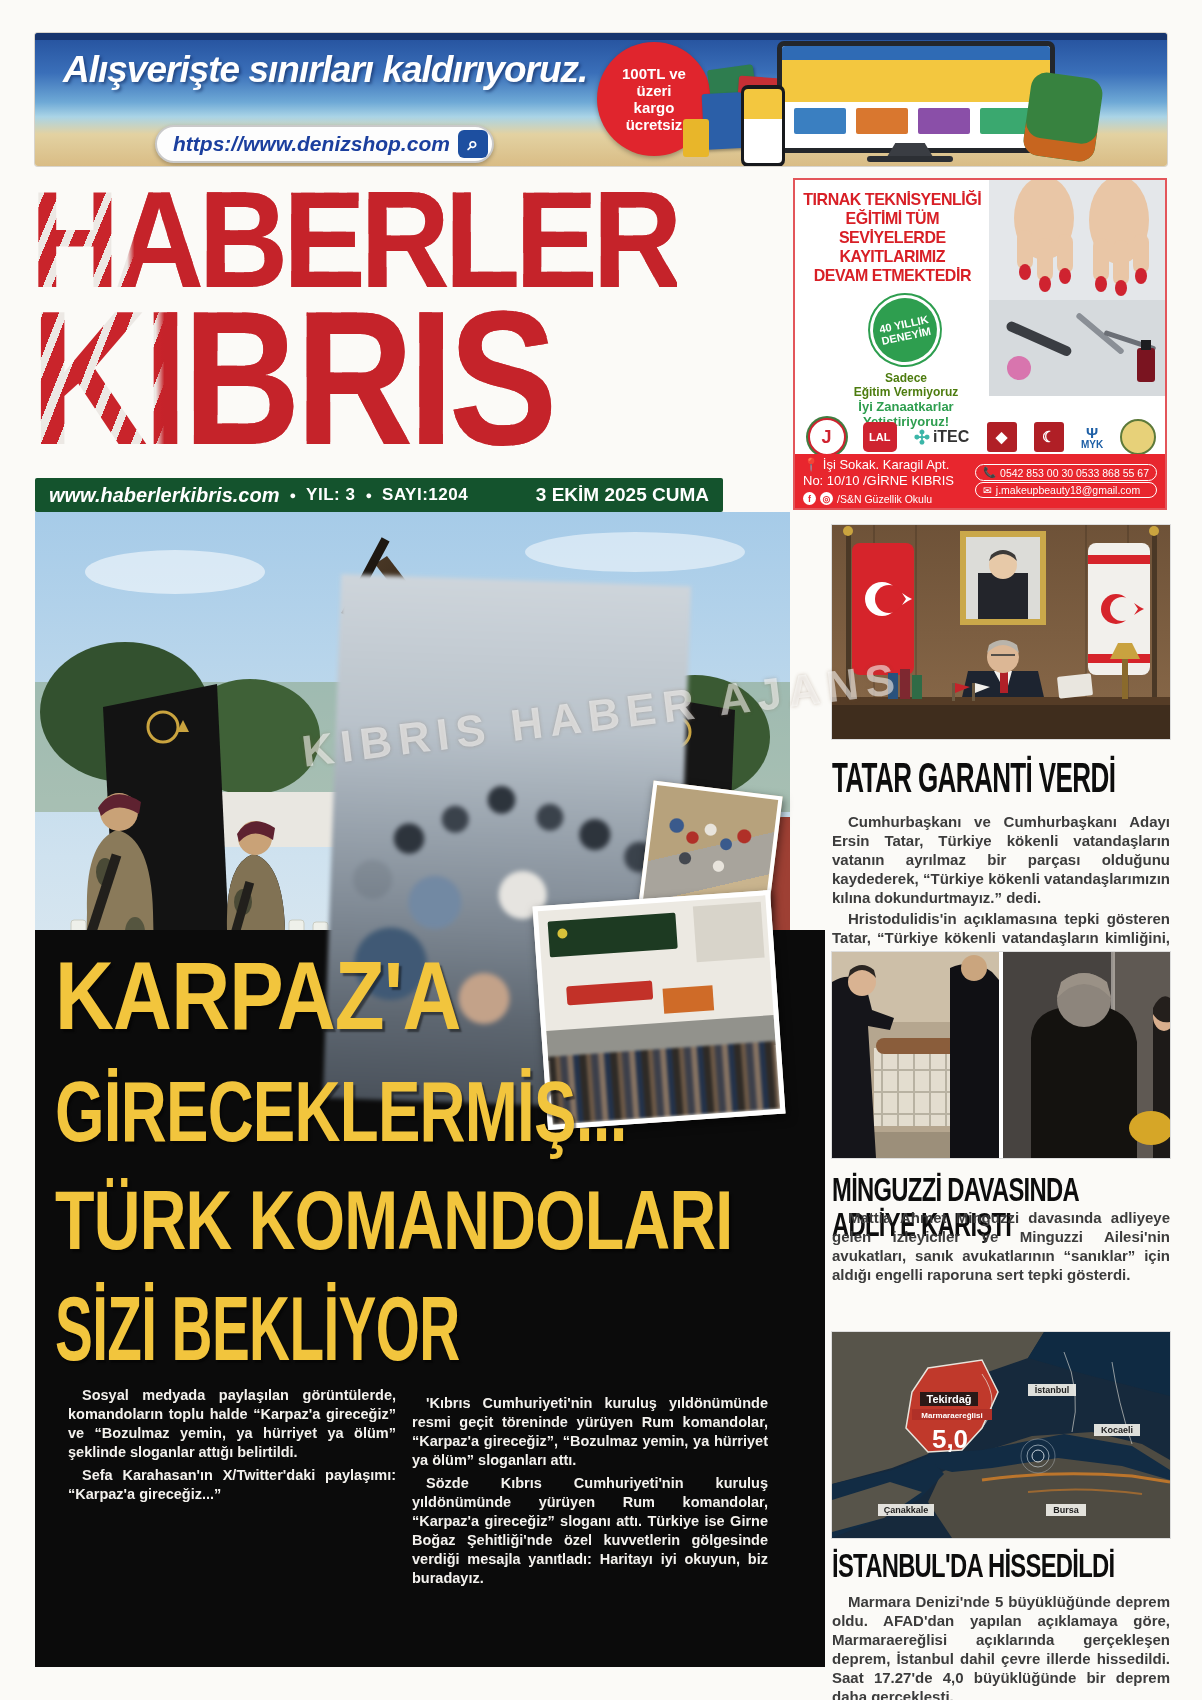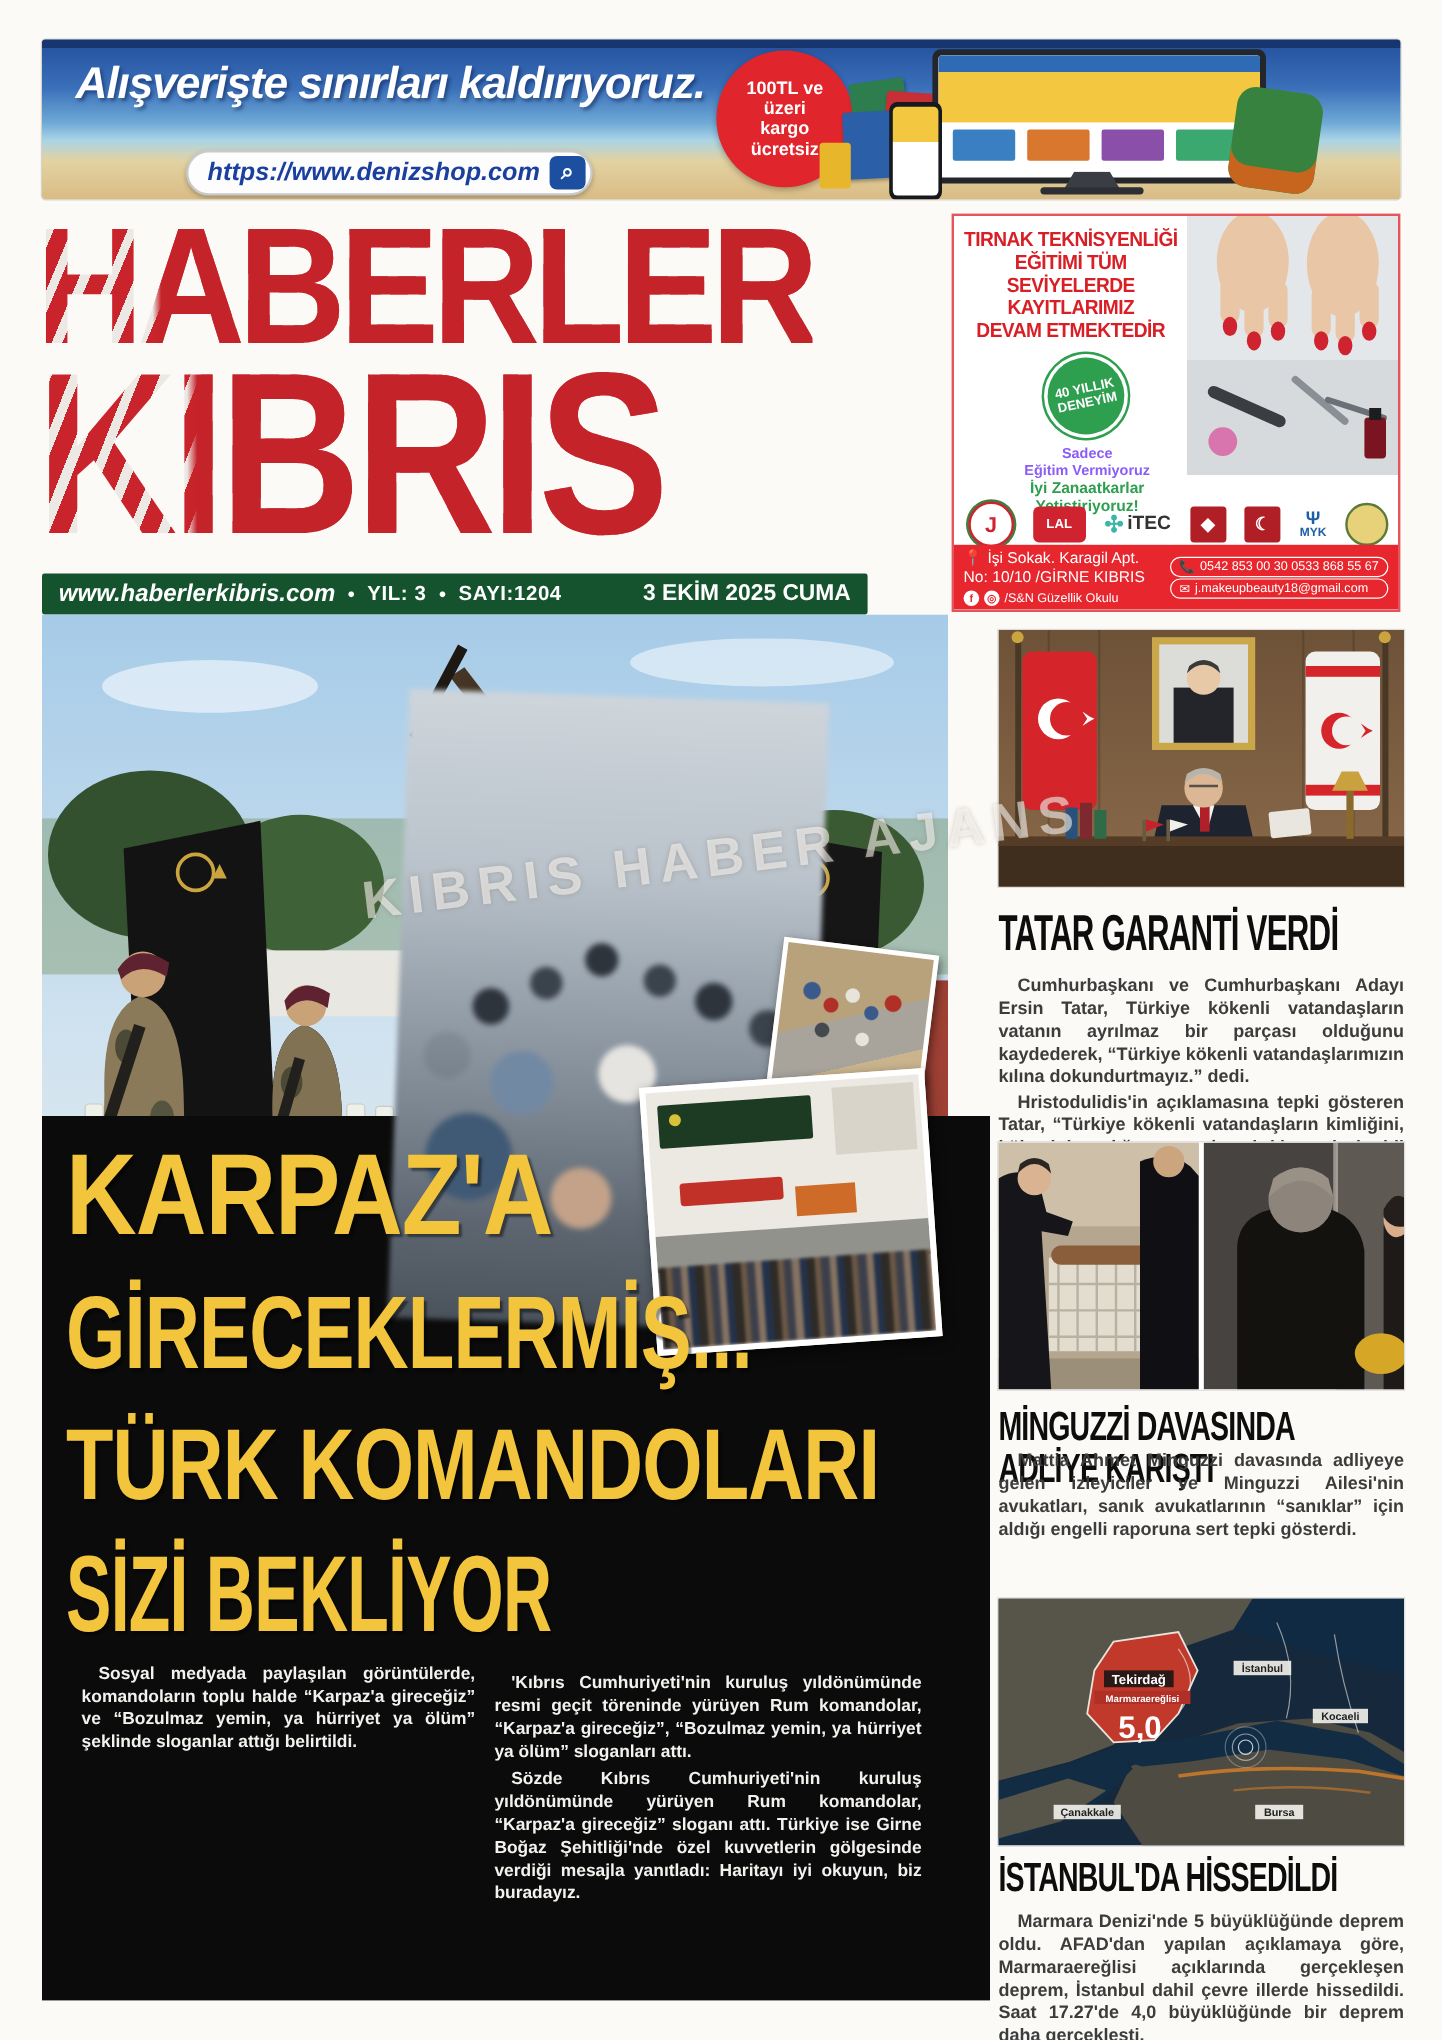--- a/index.html
+++ b/index.html
@@ -58,28 +58,28 @@
   
   .nail-ad{position:absolute;left:793px;top:178px;width:374px;height:332px;background:#fff;
     border:2px solid #e3555a;box-sizing:border-box;overflow:hidden;}
   .nail-head{position:absolute;left:8px;top:10px;width:190px;text-align:center;color:#d81f26;
     font-weight:bold;font-size:17px;line-height:1.12;letter-spacing:-.5px;transform:scaleX(.94);transform-origin:left top;}
   .nail-photo{position:absolute;right:0;top:0;width:176px;height:216px;}
   .nail-badge{position:absolute;left:78px;top:118px;width:64px;height:64px;border-radius:50%;background:#2e9e4f;
     color:#fff;font-weight:bold;font-size:11px;display:flex;flex-direction:column;align-items:center;justify-content:center;
     transform:rotate(-12deg);box-shadow:0 0 0 3px #fff,0 0 0 5px #2e9e4f;line-height:1.1;}
   .nail-tag{position:absolute;left:26px;top:192px;width:170px;text-align:center;line-height:1.15;}
-  .nail-tag .lt{color:#8b5cf6;font-size:12px;font-weight:bold;}
+  .nail-tag .lt{color:#4d7c0f;font-size:12px;font-weight:bold;}
   .nail-tag .bd{color:#2e9e4f;font-size:13px;font-weight:bold;}
   .logo-row{position:absolute;left:4px;top:238px;width:366px;height:38px;display:flex;align-items:center;
     justify-content:space-around;}
   .logo{display:flex;align-items:center;justify-content:center;font-weight:bold;}
   .logo-crest{width:34px;height:34px;border-radius:50%;background:#fff;border:2px solid #cf2330;color:#cf2330;
     font-size:18px;box-shadow:0 0 0 2px #3f7d41;}
-  .logo-lal{width:44px;height:30px;background:#cf2330;color:#fff;font-size:11px;border-radius:5px;}
+  .logo-lal{width:34px;height:30px;background:#cf2330;color:#fff;font-size:11px;border-radius:5px;}
   .logo-itec{gap:3px;color:#333;font-size:16px;}
   .logo-itec .fl{color:#3bb6a8;font-size:19px;}
   .logo-cert{width:30px;height:30px;background:#b01f26;border-radius:3px;color:#fff;font-size:15px;}
   .logo-myk{flex-direction:column;color:#1d5fa6;font-size:10px;line-height:1;}
   .logo-myk .y{font-size:15px;}
   .logo-arms{width:32px;height:32px;border-radius:50%;background:#e7d179;border:2px solid #5d7a3a;}
   .nail-bar{position:absolute;left:0;bottom:0;width:100%;height:54px;background:#e8262e;color:#fff;
     display:flex;align-items:center;justify-content:space-between;padding:0 8px;box-sizing:border-box;}
   .nail-bar .addr{font-size:13px;line-height:1.25;}
   .nail-bar .soc{display:flex;align-items:center;gap:4px;margin-top:3px;font-size:10.5px;}
@@ -394,20 +394,21 @@
   </div>
   <div class="watermark">KIBRIS HABER AJANS</div>
 
   <div class="yellow-line yl1">KARPAZ'A</div>
   <div class="yellow-line yl2">GİRECEKLERMİŞ...</div>
   <div class="yellow-line yl3">TÜRK KOMANDOLARI</div>
   <div class="yellow-line yl4">SİZİ BEKLİYOR</div>
 
   <div class="story-col col1">
     <p>Sosyal medyada paylaşılan görüntülerde, komandoların toplu halde “Karpaz'a gireceğiz” ve “Bozulmaz yemin, ya hürriyet ya ölüm” şeklinde sloganlar attığı belirtildi.</p>
+    <p>Sefa Karahasan'ın X/Twitter'daki paylaşımı: “Karpaz'a gireceğiz...”</p>
   </div>
   <div class="story-col col2">
     <p>'Kıbrıs Cumhuriyeti'nin kuruluş yıldönümünde resmi geçit töreninde yürüyen Rum komandolar, “Karpaz'a gireceğiz”, “Bozulmaz yemin, ya hürriyet ya ölüm” sloganları attı.</p>
     <p>Sözde Kıbrıs Cumhuriyeti'nin kuruluş yıldönümünde yürüyen Rum komandolar, “Karpaz'a gireceğiz” sloganı attı. Türkiye ise Girne Boğaz Şehitliği'nde özel kuvvetlerin gölgesinde verdiği mesajla yanıtladı: Haritayı iyi okuyun, biz buradayız.</p>
   </div>
 
   <svg class="photo-box tatar-photo" viewBox="0 0 338 214">
     <defs>
       <linearGradient id="woodg" x1="0" y1="0" x2="0" y2="1">
         <stop offset="0" stop-color="#6e5238"></stop>

